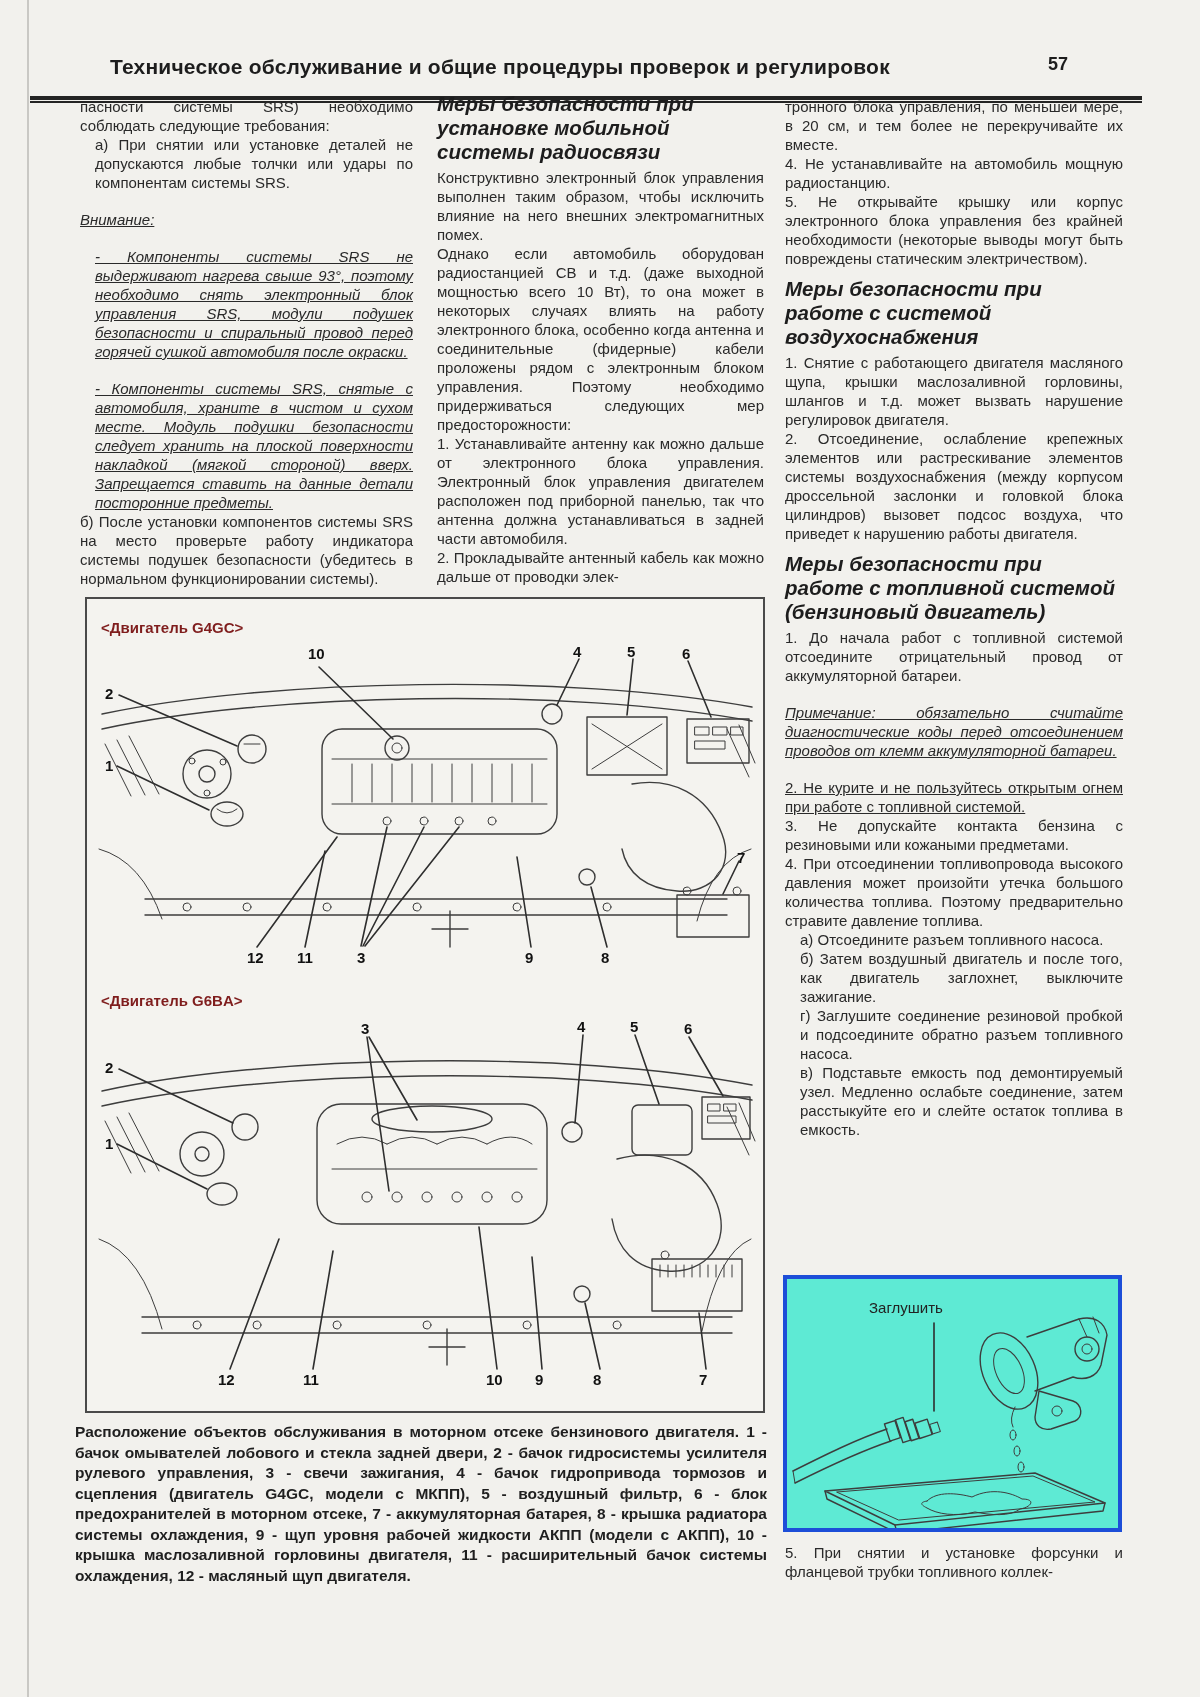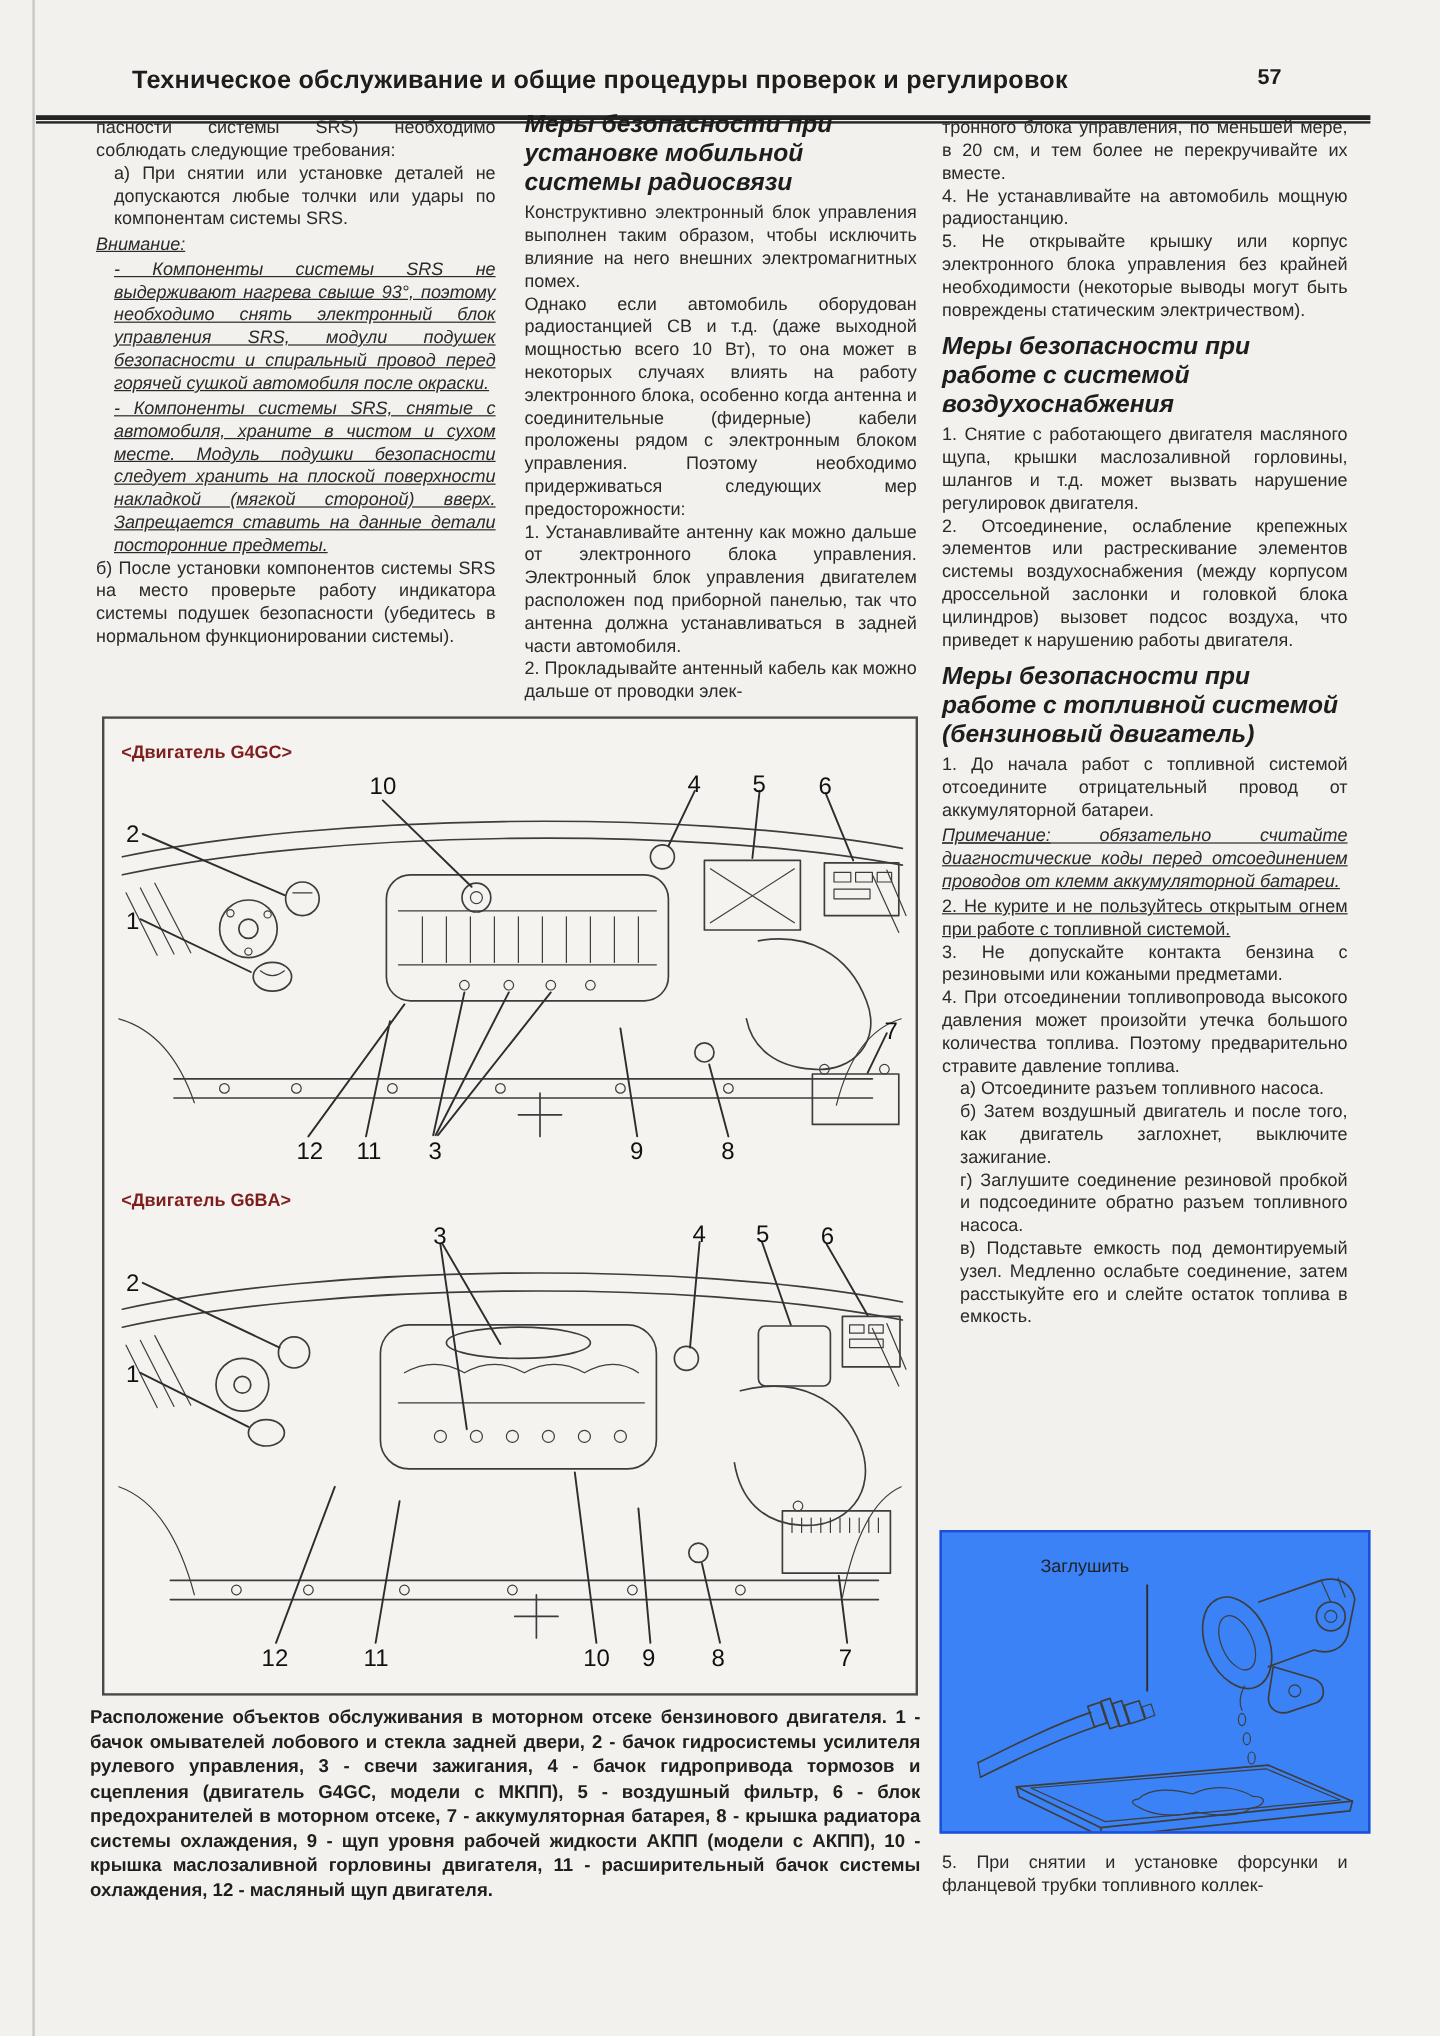--- a/index.html
+++ b/index.html
@@ -13,41 +13,41 @@
   .scan-edge{position:absolute;left:27px;top:0;width:2px;height:100%;background:#c9c8c4;}
   
   .header-title{position:absolute;top:55px;left:110px;width:920px;text-align:left;
     font-size:21px;font-weight:bold;letter-spacing:.2px;color:#1d1d1d;}
   .page-num{position:absolute;top:54px;left:1048px;font-size:18px;font-weight:bold;color:#1d1d1d;}
   .rule{position:absolute;top:96px;left:30px;width:1112px;height:1px;
     border-top:4px solid #242424;border-bottom:2px solid #242424;}
   
   .col{position:absolute;font-size:15px;line-height:19px;text-align:justify;color:#2a2a2a;}
   .col p{margin:0;}
-  .col p.sp{margin-top:2px;text-decoration:underline;}
+  .col p.sp{margin-top:18px;text-decoration:underline;}
   .indent{padding-left:15px;}
   .ital{font-style:italic;}
   .und{text-decoration:underline;}
   .subhead{font-weight:bold;font-size:20.5px;line-height:24px;text-align:left;
     margin:9px 0 4px 0;color:#1d1d1d;font-style:italic;}
   #col-left{left:80px;top:97px;width:333px;}
   #col-mid{left:437px;top:92px;width:327px;}
   #col-right{left:785px;top:97px;width:338px;}
   
   #figure-box{position:absolute;left:85px;top:597px;width:676px;height:812px;
     border:2px solid #4a4a4a;background:#f4f3ef;}
   .fig-label{position:absolute;font-weight:bold;font-size:15px;color:#7f1d1d;}
-  .callout{position:absolute;font-weight:normal;font-size:20px;color:#111;text-align:center;}
+  .callout{position:absolute;font-weight:bold;font-size:15px;color:#111;text-align:center;}
   #figure-box svg{position:absolute;left:0;top:0;}
   
   #caption{position:absolute;left:75px;top:1422px;width:692px;font-weight:bold;
     font-size:15.5px;line-height:20.5px;text-align:justify;color:#1f1f1f;}
   
   #drain-box{position:absolute;left:783px;top:1275px;width:331px;height:249px;
-    border:2px solid #1d4ed8;background:#3b82f6;padding-left:24px;}
+    border:4px solid #1d4ed8;background:#5eead4;}
   #drain-label{position:absolute;left:82px;top:20px;font-size:15px;color:#222;}
   #right-tail{position:absolute;left:785px;top:1543px;width:338px;font-size:15px;
     line-height:19px;text-align:justify;color:#2a2a2a;}
   svg{stroke:#3d3d3d;fill:none;stroke-width:1.4;stroke-linecap:round;stroke-linejoin:round;}
   svg .thin{stroke-width:1;}
   svg .lead{stroke-width:1.6;stroke:#2e2e2e;}
 </style>
 </head>
 <body>
 

